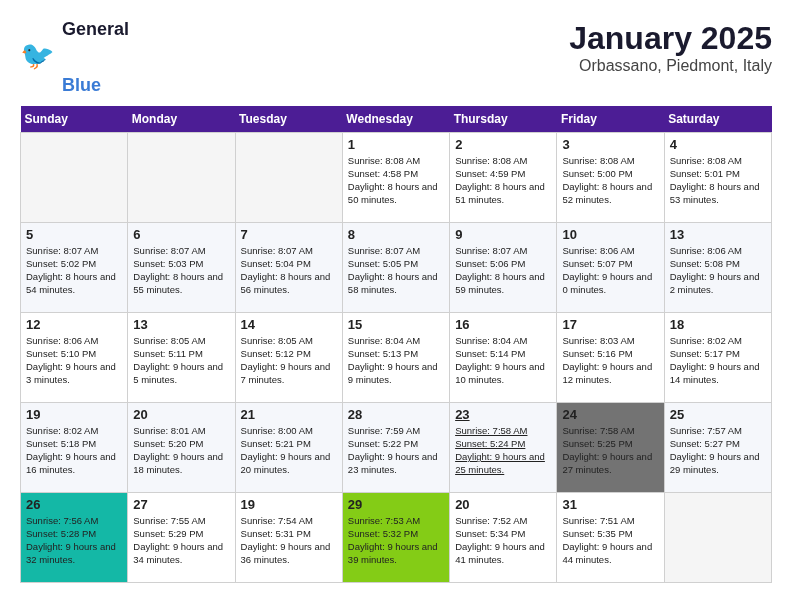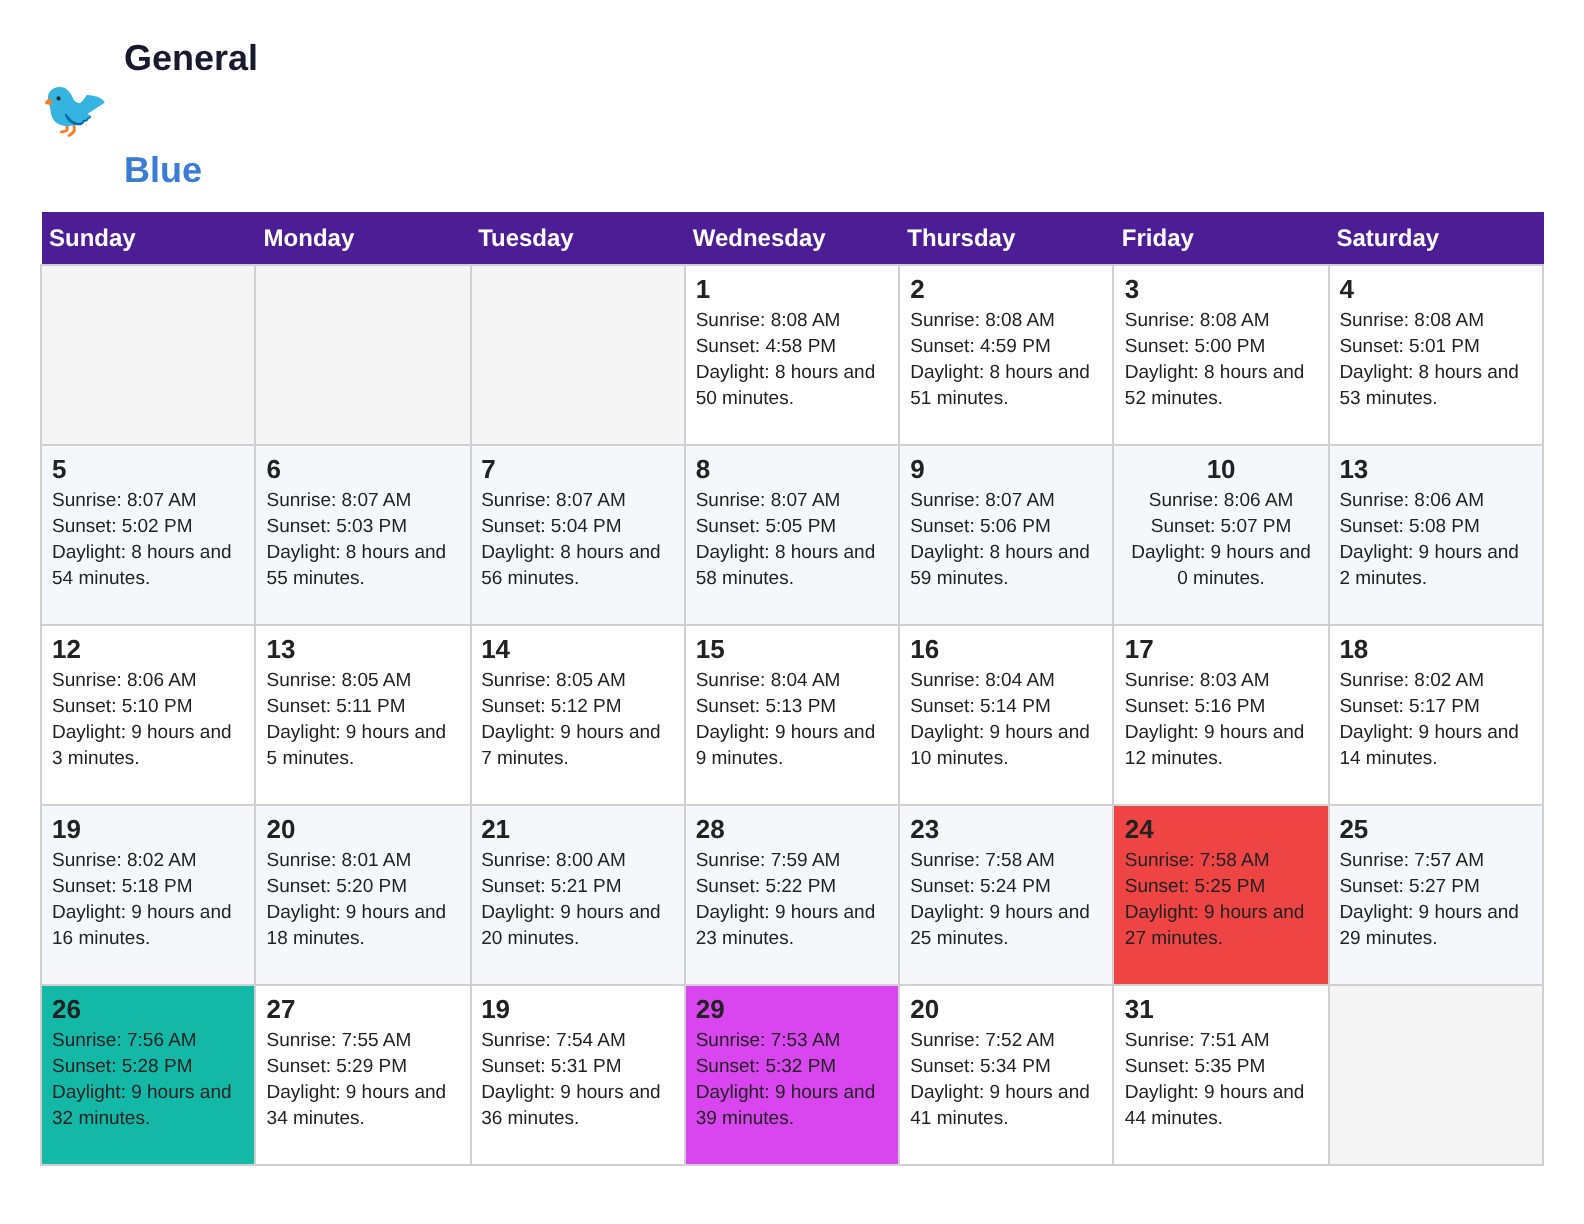--- a/index.html
+++ b/index.html
@@ -87,20 +87,24 @@
     <div>
       <svg width="38" height="38" viewBox="0 0 38 38">
         <text x="0" y="28" font-size="28" fill="#3a7bd5">🐦</text>
       </svg>
     </div>
     <div class="logo">
       <span style="font-size:18px;font-weight:bold;color:#1a1a2e;line-height:1.1">General</span>
       <span style="font-size:18px;font-weight:bold;color:#3a7bd5;line-height:1.1">Blue</span>
     </div>
   </div>
+  <div class="title-section">
+    <div class="month-title">January 2025</div>
+    <div class="location">Orbassano, Piedmont, Italy</div>
+  </div>
 </div>
 
 <table>
   <thead>
     <tr>
     <th>Sunday</th>
         <th>Monday</th>
         <th>Tuesday</th>
         <th>Wednesday</th>
         <th>Thursday</th>
@@ -144,21 +148,21 @@
           <div class="day-info">Sunrise: 8:07 AM<br>Sunset: 5:04 PM<br>Daylight: 8 hours and 56 minutes.</div>
         </td>
         <td style="background: rgb(245, 247, 251);">
           <span class="day-num">8</span>
           <div class="day-info">Sunrise: 8:07 AM<br>Sunset: 5:05 PM<br>Daylight: 8 hours and 58 minutes.</div>
         </td>
         <td style="background: rgb(245, 247, 251);">
           <span class="day-num">9</span>
           <div class="day-info">Sunrise: 8:07 AM<br>Sunset: 5:06 PM<br>Daylight: 8 hours and 59 minutes.</div>
         </td>
-        <td style="background: rgb(245, 247, 251); text-align: center;">
+        <td style="background: rgb(245, 247, 251);">
           <span class="day-num">10</span>
           <div class="day-info">Sunrise: 8:06 AM<br>Sunset: 5:07 PM<br>Daylight: 9 hours and 0 minutes.</div>
         </td>
         <td style="background: rgb(245, 247, 251);">
           <span class="day-num">13</span>
           <div class="day-info">Sunrise: 8:06 AM<br>Sunset: 5:08 PM<br>Daylight: 9 hours and 2 minutes.</div>
         </td>
       </tr>
       <tr>
         <td style="background: rgb(255, 255, 255);">
@@ -200,25 +204,25 @@
           <div class="day-info">Sunrise: 8:01 AM<br>Sunset: 5:20 PM<br>Daylight: 9 hours and 18 minutes.</div>
         </td>
         <td style="background: rgb(245, 247, 251);">
           <span class="day-num">21</span>
           <div class="day-info">Sunrise: 8:00 AM<br>Sunset: 5:21 PM<br>Daylight: 9 hours and 20 minutes.</div>
         </td>
         <td style="background: rgb(245, 247, 251);">
           <span class="day-num">28</span>
           <div class="day-info">Sunrise: 7:59 AM<br>Sunset: 5:22 PM<br>Daylight: 9 hours and 23 minutes.</div>
         </td>
-        <td style="background: rgb(245, 247, 251);">
+        <td style="background: rgb(245, 247, 251); text-decoration: underline;">
           <span class="day-num">23</span>
           <div class="day-info">Sunrise: 7:58 AM<br>Sunset: 5:24 PM<br>Daylight: 9 hours and 25 minutes.</div>
         </td>
-        <td style="background: #ef4444;">
+        <td style="background: #737373;">
           <span class="day-num">24</span>
           <div class="day-info">Sunrise: 7:58 AM<br>Sunset: 5:25 PM<br>Daylight: 9 hours and 27 minutes.</div>
         </td>
         <td style="background: rgb(245, 247, 251);">
           <span class="day-num">25</span>
           <div class="day-info">Sunrise: 7:57 AM<br>Sunset: 5:27 PM<br>Daylight: 9 hours and 29 minutes.</div>
         </td>
       </tr>
       <tr>
         <td style="background: #14b8a6;">
@@ -226,21 +230,21 @@
           <div class="day-info">Sunrise: 7:56 AM<br>Sunset: 5:28 PM<br>Daylight: 9 hours and 32 minutes.</div>
         </td>
         <td style="background: rgb(255, 255, 255);">
           <span class="day-num">27</span>
           <div class="day-info">Sunrise: 7:55 AM<br>Sunset: 5:29 PM<br>Daylight: 9 hours and 34 minutes.</div>
         </td>
         <td style="background: rgb(255, 255, 255);">
           <span class="day-num">19</span>
           <div class="day-info">Sunrise: 7:54 AM<br>Sunset: 5:31 PM<br>Daylight: 9 hours and 36 minutes.</div>
         </td>
-        <td style="background: #d946ef;">
+        <td style="background: #84cc16;">
           <span class="day-num">29</span>
           <div class="day-info">Sunrise: 7:53 AM<br>Sunset: 5:32 PM<br>Daylight: 9 hours and 39 minutes.</div>
         </td>
         <td style="background: rgb(255, 255, 255);">
           <span class="day-num">20</span>
           <div class="day-info">Sunrise: 7:52 AM<br>Sunset: 5:34 PM<br>Daylight: 9 hours and 41 minutes.</div>
         </td>
         <td style="background: rgb(255, 255, 255);">
           <span class="day-num">31</span>
           <div class="day-info">Sunrise: 7:51 AM<br>Sunset: 5:35 PM<br>Daylight: 9 hours and 44 minutes.</div>

